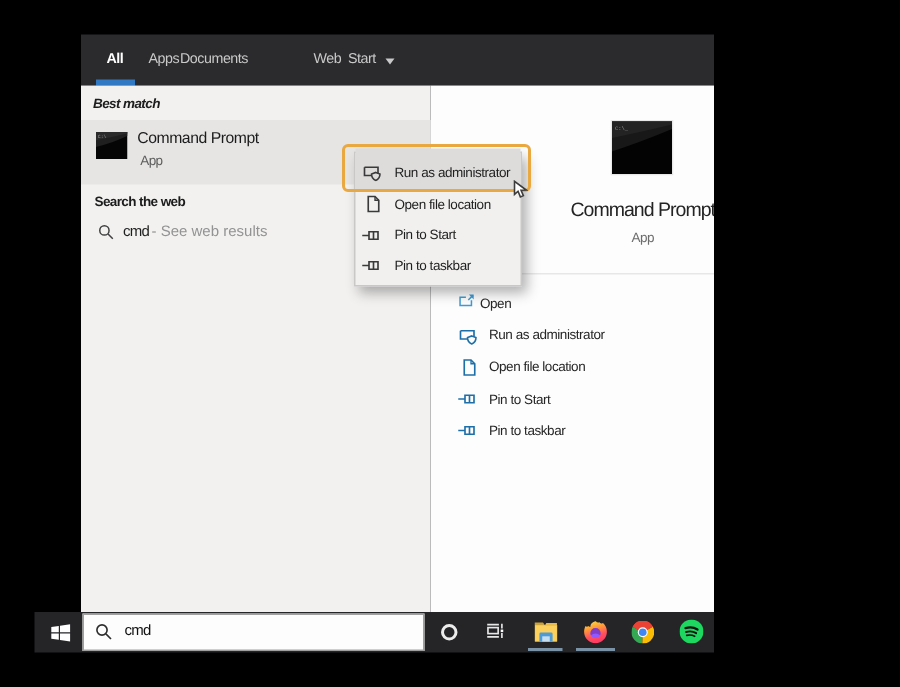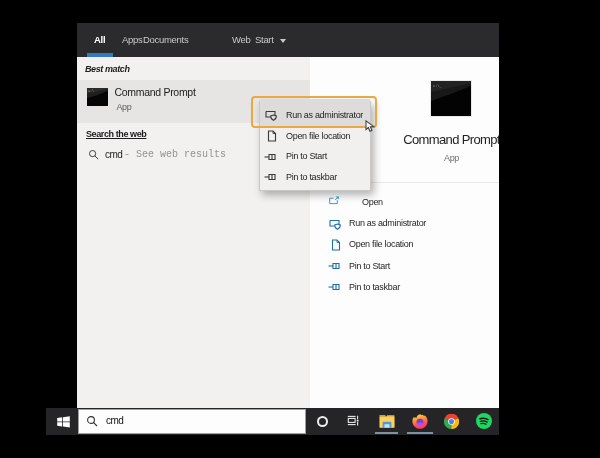--- a/index.html
+++ b/index.html
@@ -1,18 +1,18 @@
 <!DOCTYPE html>
 <html><head>
 <meta charset="utf-8">
 <style>
   html,body{margin:0;padding:0;background:#000;}
   *{box-sizing:border-box;}
   #page{position:relative;width:476px;height:458px;background:#000;overflow:hidden;
-        font-family:"Liberation Sans",sans-serif;margin-left:23px;}
+        font-family:"Liberation Sans",sans-serif;}
   .abs{position:absolute;}
 </style>
 </head>
 <body>
 <div id="page">
 
   <div class="abs" style="left:54px;top:23px;width:522px;height:34px;background:#2b2b2e;"></div>
   <div class="abs" style="left:71px;top:34px;font-size:9.5px;letter-spacing:-0.3px;font-weight:bold;color:#fff;">All</div>
   <div class="abs" style="left:99px;top:34px;font-size:9.5px;letter-spacing:-0.3px;color:#c9c9c9;">Apps</div>
   <div class="abs" style="left:120px;top:34px;font-size:9.5px;letter-spacing:-0.3px;color:#c9c9c9;">Documents</div>
@@ -42,28 +42,28 @@
 
   <svg class="abs" style="left:63.5px;top:88px;" width="21" height="18" viewBox="0 0 21 18">
     <rect x="0" y="0" width="21" height="18" fill="#050505"></rect>
     <path d="M0 10 Q 12 7 21 2.5 L21 0 L0 0 Z" fill="#1f1f1f"></path>
     <path d="M0 5.5 Q 10 3.5 21 1 L21 0 L0 0 Z" fill="#2b2b2b"></path>
     <text x="1.2" y="4.2" font-size="3.2" fill="#9a9a9a" font-family="Liberation Mono,monospace">C:\</text>
   </svg>
   <div class="abs" style="left:91.5px;top:85.5px;font-size:10.5px;letter-spacing:-0.3px;color:#1c1c1c;">Command Prompt</div>
   <div class="abs" style="left:93.5px;top:101.5px;font-size:9px;letter-spacing:-0.4px;color:#5e5e5e;">App</div>
 
-  <div class="abs" style="left:63px;top:129px;font-size:9px;letter-spacing:-0.4px;font-weight:bold;color:#1c1c1c;text-decoration:underline;">Search the web</div>
+  <div class="abs" style="left:63px;top:129px;font-size:9px;letter-spacing:-0.4px;font-weight:bold;color:#1c1c1c;">Search the web</div>
 
   <svg class="abs" style="left:64.5px;top:148.5px;" width="11" height="11" viewBox="0 0 11 11">
     <circle cx="4.6" cy="4.6" r="3.1" fill="none" stroke="#404040" stroke-width="1"></circle>
     <line x1="7" y1="7" x2="10.2" y2="10.2" stroke="#404040" stroke-width="1"></line>
   </svg>
   <div class="abs" style="left:82px;top:148.5px;font-size:10px;letter-spacing:-0.5px;color:#1f1f1f;">cmd</div>
-  <div class="abs" style="left:101px;top:149px;font-size:10px;letter-spacing:0px;color:#939393;font-family:Liberation Mono, monospace;">- See web results</div>
+  <div class="abs" style="left:101px;top:149px;font-size:10px;letter-spacing:0px;color:#939393;">- See web results</div>
 
   <div class="abs" style="left:287px;top:57px;width:285px;height:351px;background:#fdfdfd;"></div>
   <div class="abs" style="left:572px;top:57px;width:4px;height:351px;background:#d2d2d2;"></div>
 
   <svg class="abs" style="left:407px;top:80px;" width="42" height="37" viewBox="0 0 42 37">
     <rect x="0" y="0" width="42" height="37" fill="#e8e8e8"></rect>
     <rect x="1" y="1" width="40" height="35" fill="#030303"></rect>
     <path d="M1 21 Q 22 14 41 6 L41 1 L1 1 Z" fill="#181818"></path>
     <path d="M1 12 Q 20 8 41 3 L41 1 L1 1 Z" fill="#232323"></path>
     <text x="3" y="6.5" font-size="3.6" fill="#9a9a9a" font-family="Liberation Mono,monospace">C:\_</text>
@@ -72,21 +72,21 @@
   <div class="abs" style="left:287px;top:152.5px;width:283px;text-align:center;font-size:9px;letter-spacing:-0.4px;color:#6d6d6d;">App</div>
   <div class="abs" style="left:300px;top:182px;width:265px;height:1.2px;background:#e7e7e7;"></div>
 
   <svg class="abs" style="left:306px;top:196px;" width="12" height="12" viewBox="0 0 12 12">
     <g fill="none" stroke="#3e9bd5" stroke-width="1">
       <path d="M8.3 4.2 V7.6 H0.7 V2.2 H4.6"></path>
       <path d="M6.2 4 L9.3 0.9"></path>
     </g>
     <path d="M6.6 0.4 H9.8 V3.6 Z" fill="#3e9bd5"></path>
   </svg>
-  <div class="abs" style="left:339px;top:197px;font-size:9px;letter-spacing:-0.3px;color:#262626;">Open</div>
+  <div class="abs" style="left:320px;top:197px;font-size:9px;letter-spacing:-0.3px;color:#262626;">Open</div>
 
   <svg class="abs" style="left:306px;top:217.5px;" width="12" height="12" viewBox="0 0 12 12">
     <g fill="none" stroke="#1e6fa8" stroke-width="1.1">
       <path d="M1 2.5 h9 v4 M1 2.5 v5.5 h4.5"></path>
       <path d="M8.5 6 l2.8 1 c0 2.2-1 3.6-2.8 4.3 c-1.8-.7-2.8-2.1-2.8-4.3 z"></path>
     </g>
   </svg>
   <div class="abs" style="left:326px;top:218.2px;font-size:9px;letter-spacing:-0.3px;color:#262626;">Run as administrator</div>
 
   <svg class="abs" style="left:307px;top:238.5px;" width="12" height="12" viewBox="0 0 12 12">

